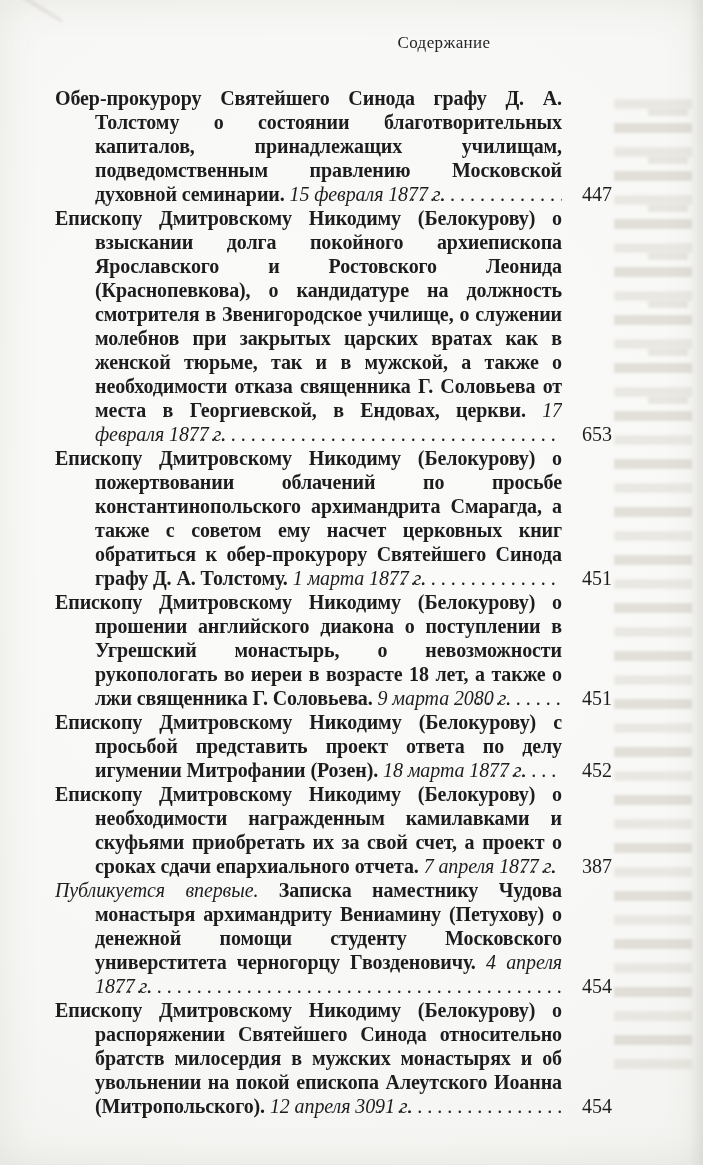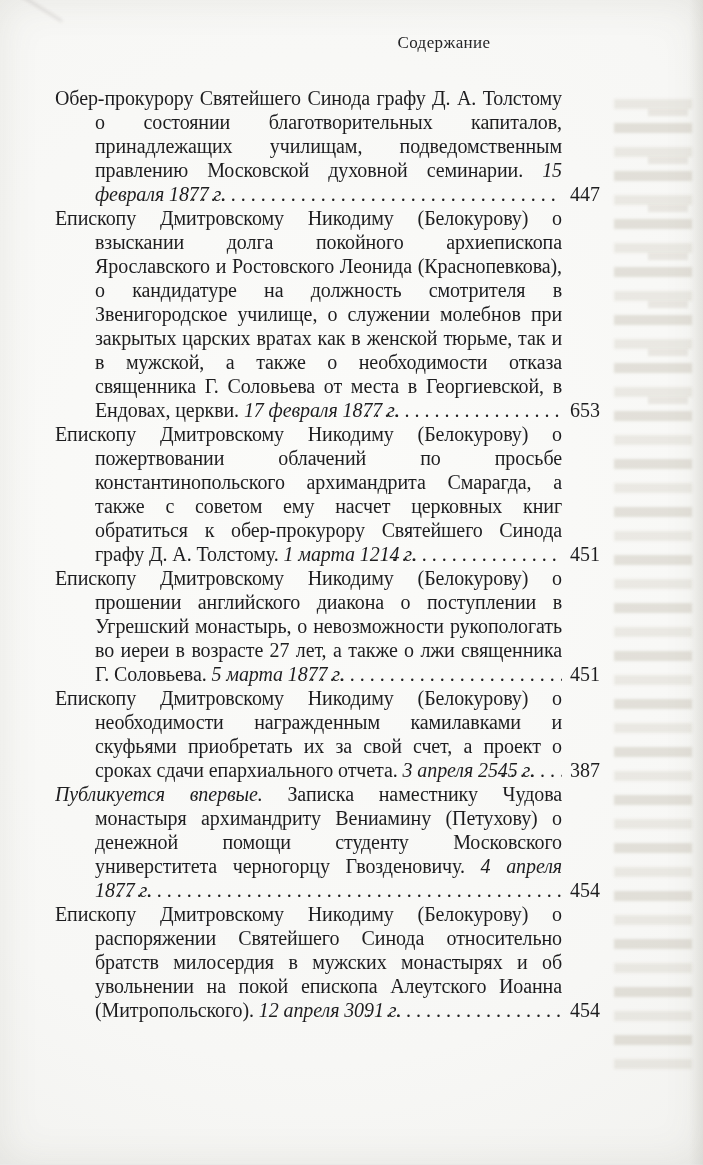--- a/index.html
+++ b/index.html
@@ -67,36 +67,36 @@
     line-height: 24px;
   }
   .entry-text {
     text-align: justify;
     padding-left: 40px;
     text-indent: -40px;
     overflow: hidden;
     letter-spacing: -0.1px;
   }
   .run.italic { font-style: italic; }
-  .run.normal { font-style: normal; }
+  .run.normal { font-style: normal; font-weight: bold; }
   .dots {
     display: inline-block;
     width: 0;
     margin-left: 5px;
     white-space: nowrap;
     overflow: visible;
     letter-spacing: 5px;
     font-style: normal;
     color: #222;
   }
   .dots::after {
     content: "..........................................................................................";
   }
   .entry-page {
-    text-align: left;
+    text-align: right;
     font-size: 20px;
     line-height: 24px;
     color: #1d1d1f;
     margin-top: 20px;
   }
   .folio {
     position: absolute;
     top: 1162px; left: 469px;
     transform: translateX(-50%);
     font-size: 17px;
@@ -133,29 +133,33 @@
   <main class="toc">
       <div class="entry">
         <div class="entry-text"><span class="run normal">Обер-прокурору Святейшего Синода графу Д. А. Толстому о состоянии благотворительных капиталов, принадлежащих училищам, подведомственным правлению Московской духовной семинарии. </span><span class="run italic">15 февраля 1877 г.</span><span class="dots"></span></div>
         <div class="entry-page">447</div>
       </div>
       <div class="entry">
         <div class="entry-text"><span class="run normal">Епископу Дмитровскому Никодиму (Белокурову) о взыскании долга покойного архиепископа Ярославского и Ростовского Леонида (Краснопевкова), о кандидатуре на должность смотрителя в Звенигородское училище, о служении молебнов при закрытых царских вратах как в женской тюрьме, так и в мужской, а также о необходимости отказа священника Г. Соловьева от места в Георгиевской, в Ендовах, церкви. </span><span class="run italic">17 февраля 1877 г.</span><span class="dots"></span></div>
         <div class="entry-page">653</div>
       </div>
       <div class="entry">
-        <div class="entry-text"><span class="run normal">Епископу Дмитровскому Никодиму (Белокурову) о пожертвовании облачений по просьбе константинопольского архимандрита Смарагда, а также с советом ему насчет церковных книг обратиться к обер-прокурору Святейшего Синода графу Д. А. Толстому. </span><span class="run italic">1 марта 1214 г.</span><span class="dots"></span></div>
+        <div class="entry-text"><span class="run normal">Епископу Дмитровскому Никодиму (Белокурову) о пожертвовании облачений по просьбе константинопольского архимандрита Смарагда, а также с советом ему насчет церковных книг обратиться к обер-прокурору Святейшего Синода графу Д. А. Толстому. </span><span class="run italic">1 марта 1877 г.</span><span class="dots"></span></div>
         <div class="entry-page">451</div>
       </div>
       <div class="entry">
-        <div class="entry-text"><span class="run normal">Епископу Дмитровскому Никодиму (Белокурову) о прошении английского диакона о поступлении в Угрешский монастырь, о невозможности рукопологать во иереи в возрасте 27 лет, а также о лжи священника Г. Соловьева. </span><span class="run italic">5 марта 1877 г.</span><span class="dots"></span></div>
+        <div class="entry-text"><span class="run normal">Епископу Дмитровскому Никодиму (Белокурову) о прошении английского диакона о поступлении в Угрешский монастырь, о невозможности рукопологать во иереи в возрасте 18 лет, а также о лжи священника Г. Соловьева. </span><span class="run italic">9 марта 2080 г.</span><span class="dots"></span></div>
         <div class="entry-page">451</div>
       </div>
       <div class="entry">
-        <div class="entry-text"><span class="run normal">Епископу Дмитровскому Никодиму (Белокурову) о необходимости награжденным камилавками и скуфьями приобретать их за свой счет, а проект о сроках сдачи епархиального отчета. </span><span class="run italic">3 апреля 2545 г.</span><span class="dots"></span></div>
+        <div class="entry-text"><span class="run normal">Епископу Дмитровскому Никодиму (Белокурову) с просьбой представить проект ответа по делу игумении Митрофании (Розен). </span><span class="run italic">18 марта 1877 г.</span><span class="dots"></span></div>
+        <div class="entry-page">452</div>
+      </div>
+      <div class="entry">
+        <div class="entry-text"><span class="run normal">Епископу Дмитровскому Никодиму (Белокурову) о необходимости награжденным камилавками и скуфьями приобретать их за свой счет, а проект о сроках сдачи епархиального отчета. </span><span class="run italic">7 апреля 1877 г.</span><span class="dots"></span></div>
         <div class="entry-page">387</div>
       </div>
       <div class="entry">
         <div class="entry-text"><span class="run italic">Публикуется впервые.</span><span class="run normal"> Записка наместнику Чудова монастыря архимандриту Вениамину (Петухову) о денежной помощи студенту Московского универститета черногорцу Гвозденовичу. </span><span class="run italic">4 апреля 1877 г.</span><span class="dots"></span></div>
         <div class="entry-page">454</div>
       </div>
       <div class="entry">
         <div class="entry-text"><span class="run normal">Епископу Дмитровскому Никодиму (Белокурову) о распоряжении Святейшего Синода относительно братств милосердия в мужских монастырях и об увольнении на покой епископа Алеутского Иоанна (Митропольского). </span><span class="run italic">12 апреля 3091 г.</span><span class="dots"></span></div>
         <div class="entry-page">454</div>
       </div>

